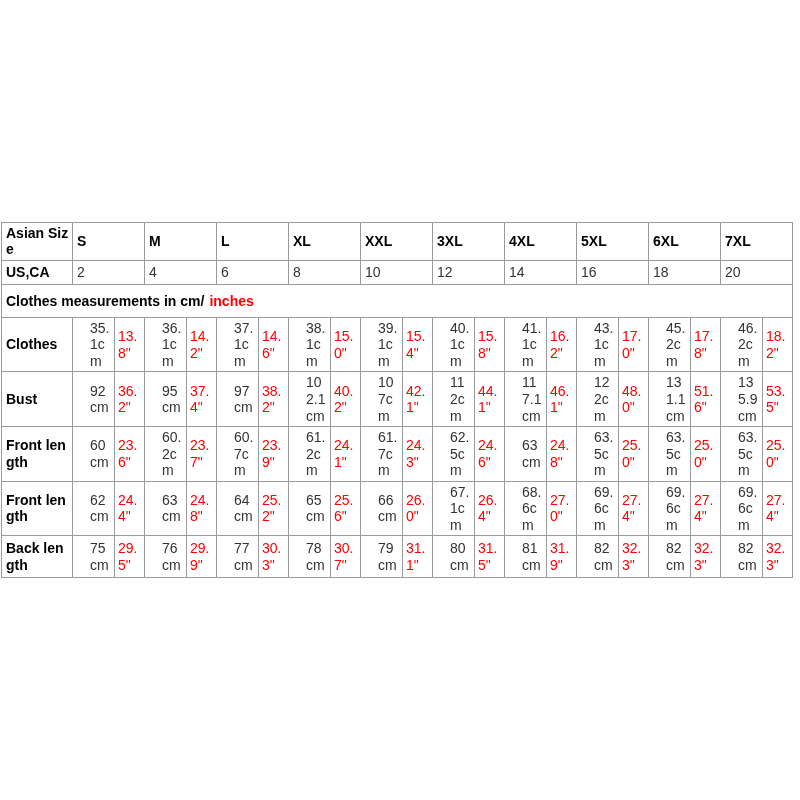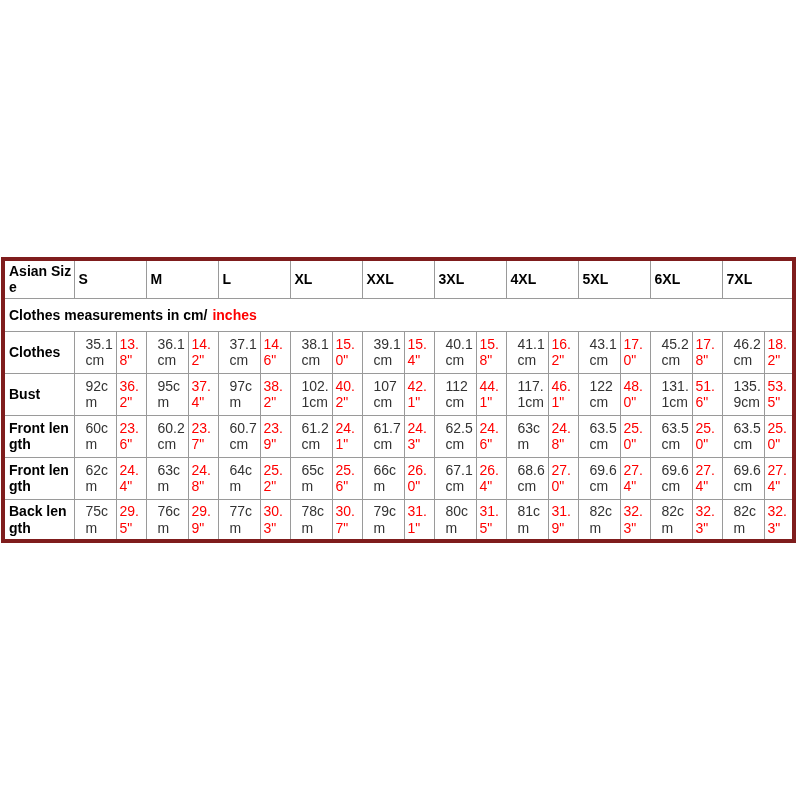--- a/index.html
+++ b/index.html
@@ -7,36 +7,36 @@
     width: 800px; height: 800px;
     background: #ffffff;
     display: flex; align-items: center;
     font-family: "Liberation Sans", sans-serif;
   }
   table.size-chart {
     border-collapse: collapse;
     table-layout: fixed;
     width: 791px;
     margin-left: 1px;
-    border: 4px solid #7f1d1d;
+    border: 1px solid #7f1d1d;
   }
   .size-chart th, .size-chart td {
     border: 1px solid #9a9a9a;
     vertical-align: middle;
     text-align: left;
     font-size: 14px;
     line-height: 1.18;
     padding: 2px 2px 2px 4px;
     word-break: break-all;
     overflow: hidden;
   }
   .size-chart th { font-weight: bold; color: #000000; }
   .size-chart td.data { color: #333333; font-weight: normal; }
   .size-chart td.in   { color: #fe0000; padding-left: 3px; }
-  .size-chart td.cm   { padding-left: 11px; }
+  .size-chart td.cm   { padding-left: 17px; }
   tr.r-head { height: 38px; }
   tr.r-conv { height: 24px; }
   tr.r-note { height: 33px; }
   tr.r-meas { height: 42px; }
   tr.r-note td { word-break: normal; }
   .note-black { font-weight: bold; color: #000000; }
   .note-red   { font-weight: bold; color: #fe0000; margin-left: 5px; }
 </style>
 </head>
 <body>
@@ -75,20 +75,33 @@
     <th colspan="2">XL</th>
     <th colspan="2">XXL</th>
     <th colspan="2">3XL</th>
     <th colspan="2">4XL</th>
     <th colspan="2">5XL</th>
     <th colspan="2">6XL</th>
     <th colspan="2">7XL</th>
   </tr>
 
 
+  <tr class="r-conv">
+    <th>US,CA</th>
+    <td colspan="2" class="data">2</td>
+    <td colspan="2" class="data">4</td>
+    <td colspan="2" class="data">6</td>
+    <td colspan="2" class="data">8</td>
+    <td colspan="2" class="data">10</td>
+    <td colspan="2" class="data">12</td>
+    <td colspan="2" class="data">14</td>
+    <td colspan="2" class="data">16</td>
+    <td colspan="2" class="data">18</td>
+    <td colspan="2" class="data">20</td>
+  </tr>
 
 
   <tr class="r-note">
     <td colspan="21">
       <span class="note-black">Clothes measurements in cm/</span><span class="note-red">inches</span>
     </td>
   </tr>
 
   <tr class="r-meas">
     <th>Clothes</th>

